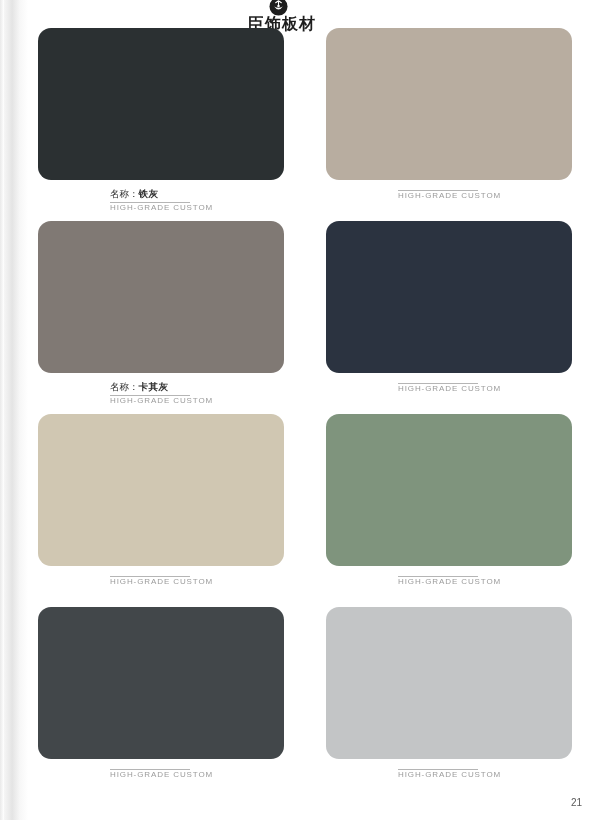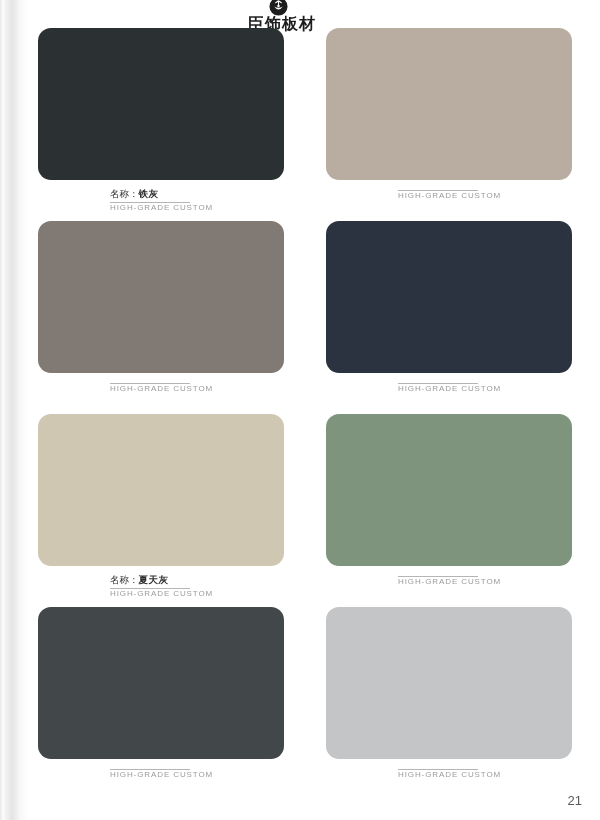--- a/index.html
+++ b/index.html
@@ -122,21 +122,21 @@
     letter-spacing: 0.9px;
     white-space: nowrap;
   }
 
   
   .page-number {
     position: absolute;
     right: 18px;
     bottom: 12px;
     font-family: "Liberation Sans", "DejaVu Sans", sans-serif;
-    font-size: 13px;
+    font-size: 10px;
     color: #5a5a5a;
     text-align: right;
   }
 </style>
 </head>
 <body>
 
 <div class="binding"></div>
 <div class="binding-edge"></div>
 
@@ -168,39 +168,39 @@
     <div class="swatch" style="background-color: rgb(184, 173, 160);"></div>
     <div class="caption">
       <div class="name-rule"></div>
       <div class="sub-line">HIGH-GRADE CUSTOM</div>
     </div>
   </div>
 
   <div class="cell left">
     <div class="swatch" style="background-color: rgb(128, 121, 116);"></div>
     <div class="caption">
+      <div class="name-line">
+        <span class="name-label">名称：</span><span class="name-value">卡其灰</span>
+      </div>
       <div class="name-rule"></div>
       <div class="sub-line">HIGH-GRADE CUSTOM</div>
     </div>
   </div>
 
   <div class="cell right">
     <div class="swatch" style="background-color: rgb(43, 51, 64);"></div>
     <div class="caption">
       <div class="name-rule"></div>
       <div class="sub-line">HIGH-GRADE CUSTOM</div>
     </div>
   </div>
 
   <div class="cell left">
     <div class="swatch" style="background-color: rgb(208, 199, 178);"></div>
     <div class="caption">
-      <div class="name-line">
-        <span class="name-label">名称：</span><span class="name-value">夏天灰</span>
-      </div>
       <div class="name-rule"></div>
       <div class="sub-line">HIGH-GRADE CUSTOM</div>
     </div>
   </div>
 
   <div class="cell right">
     <div class="swatch" style="background-color: rgb(127, 148, 125);"></div>
     <div class="caption">
       <div class="name-rule"></div>
       <div class="sub-line">HIGH-GRADE CUSTOM</div>

